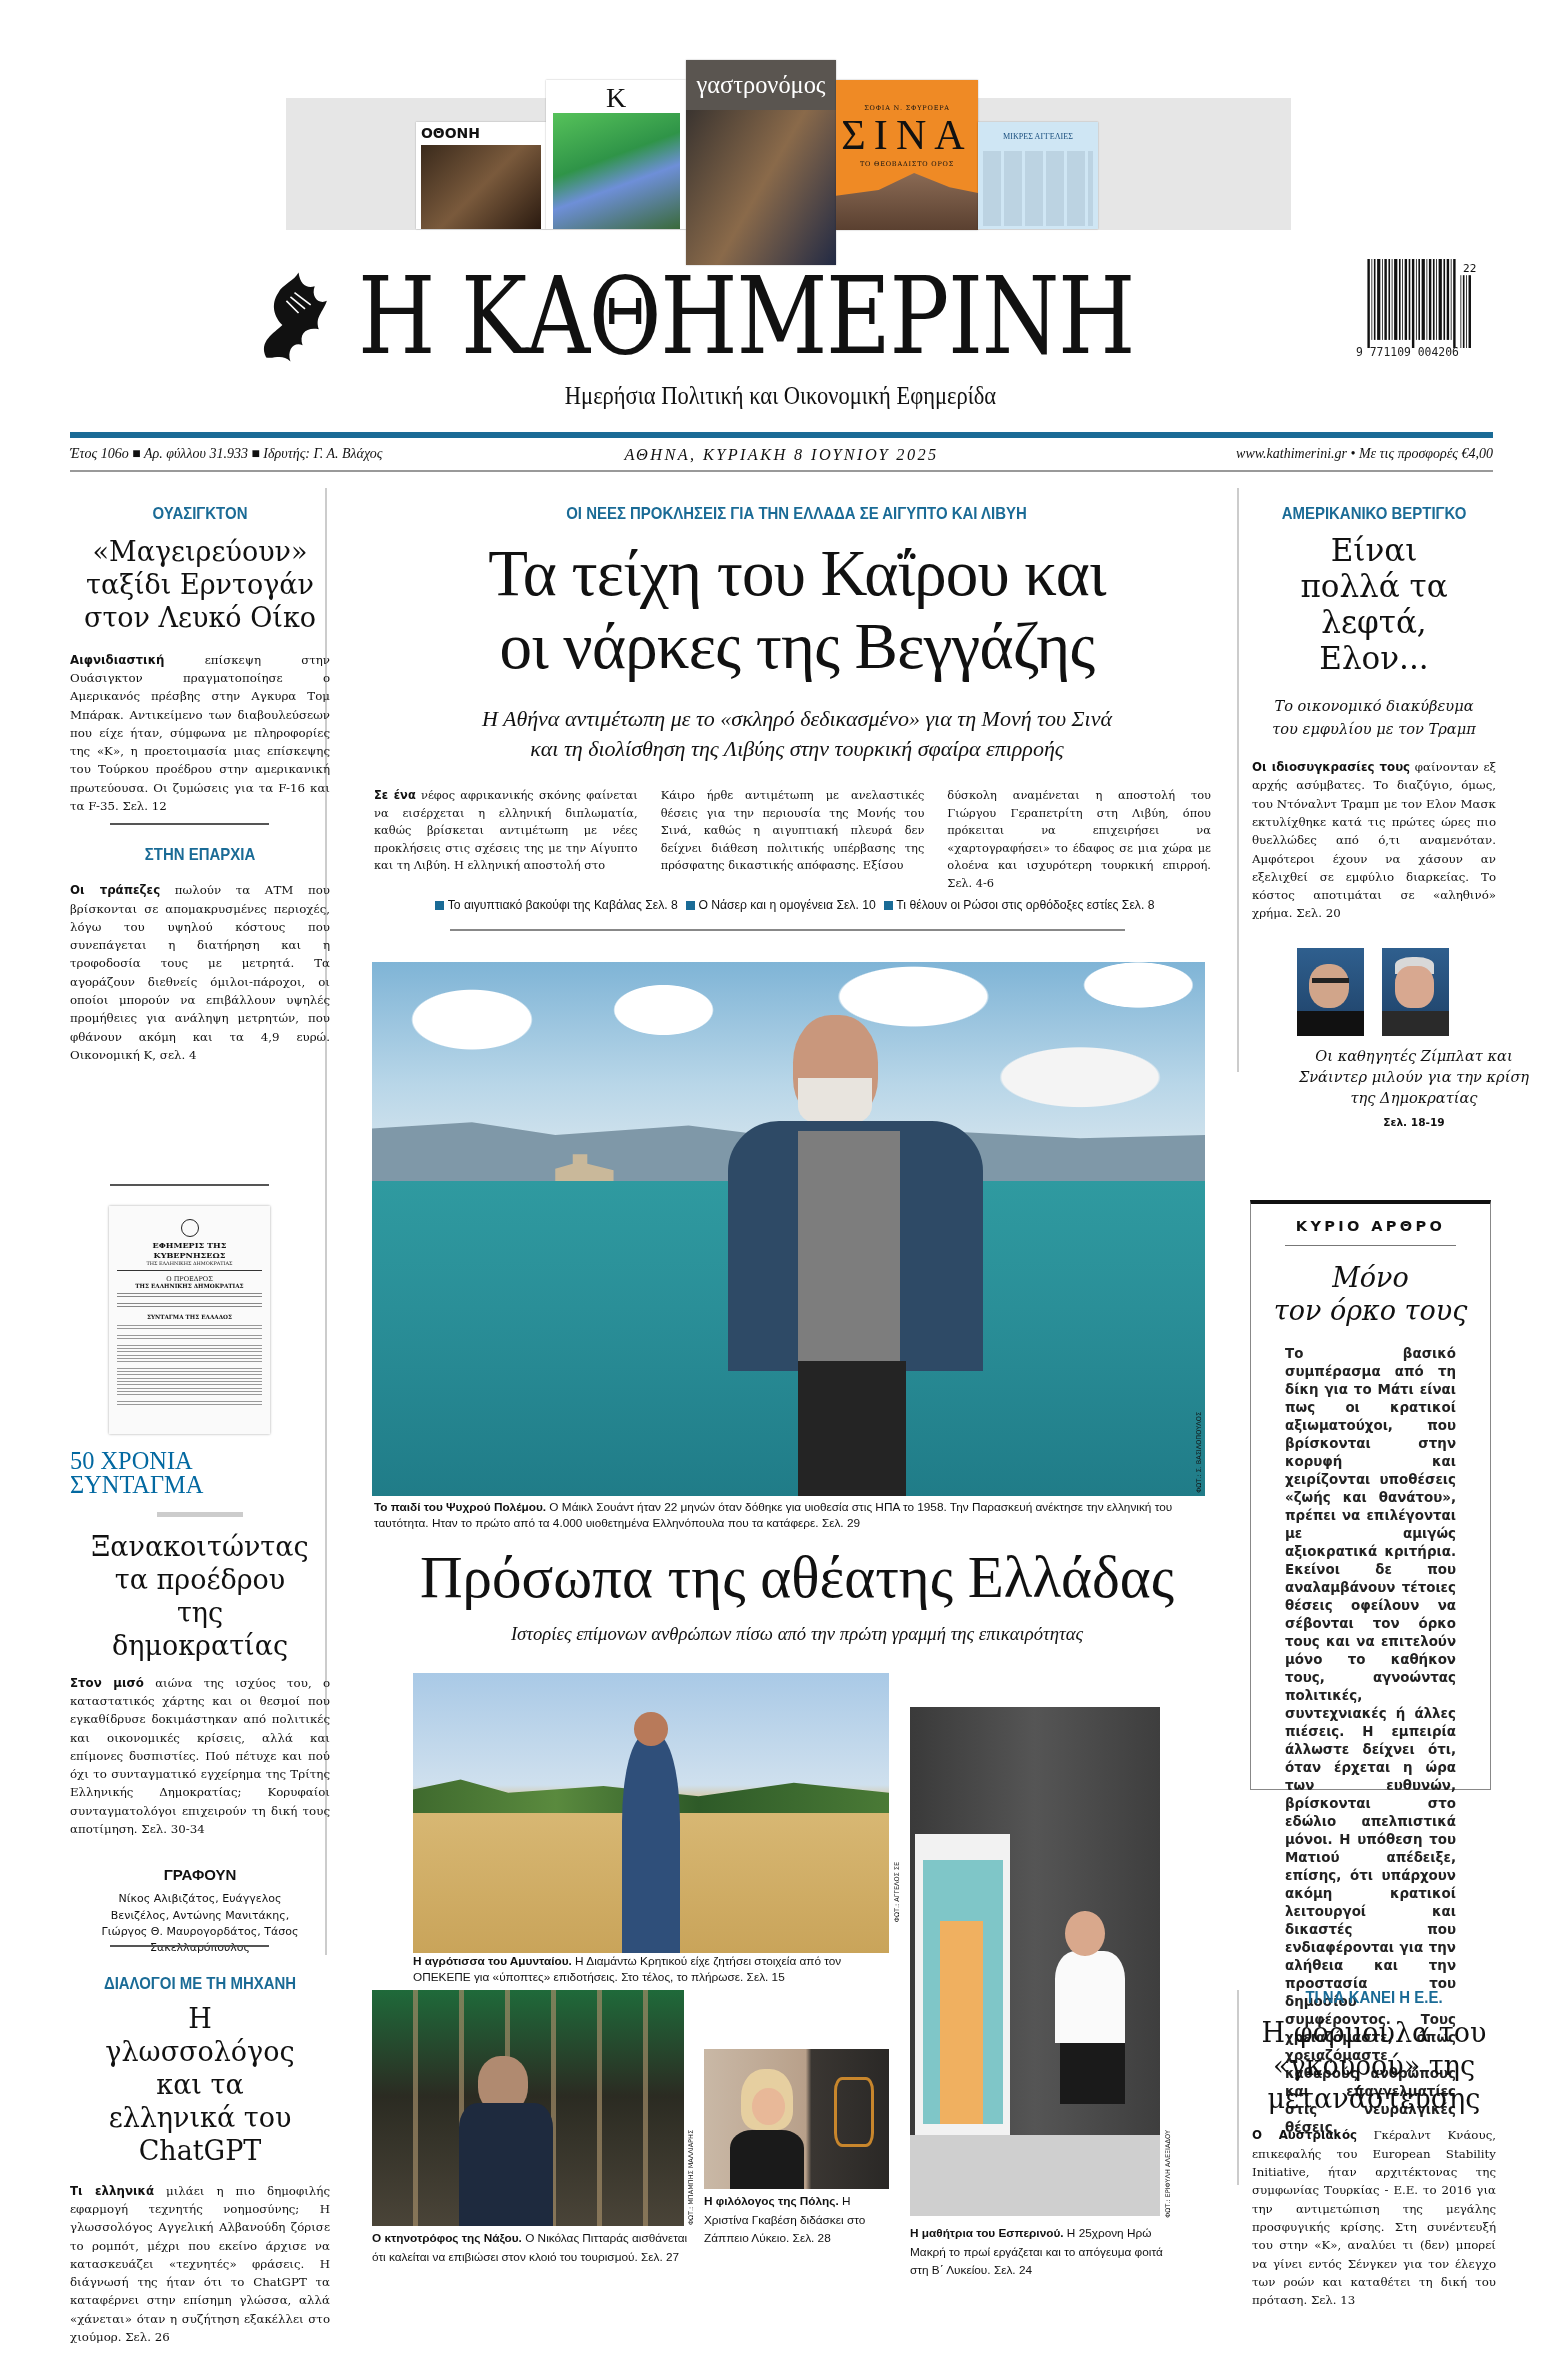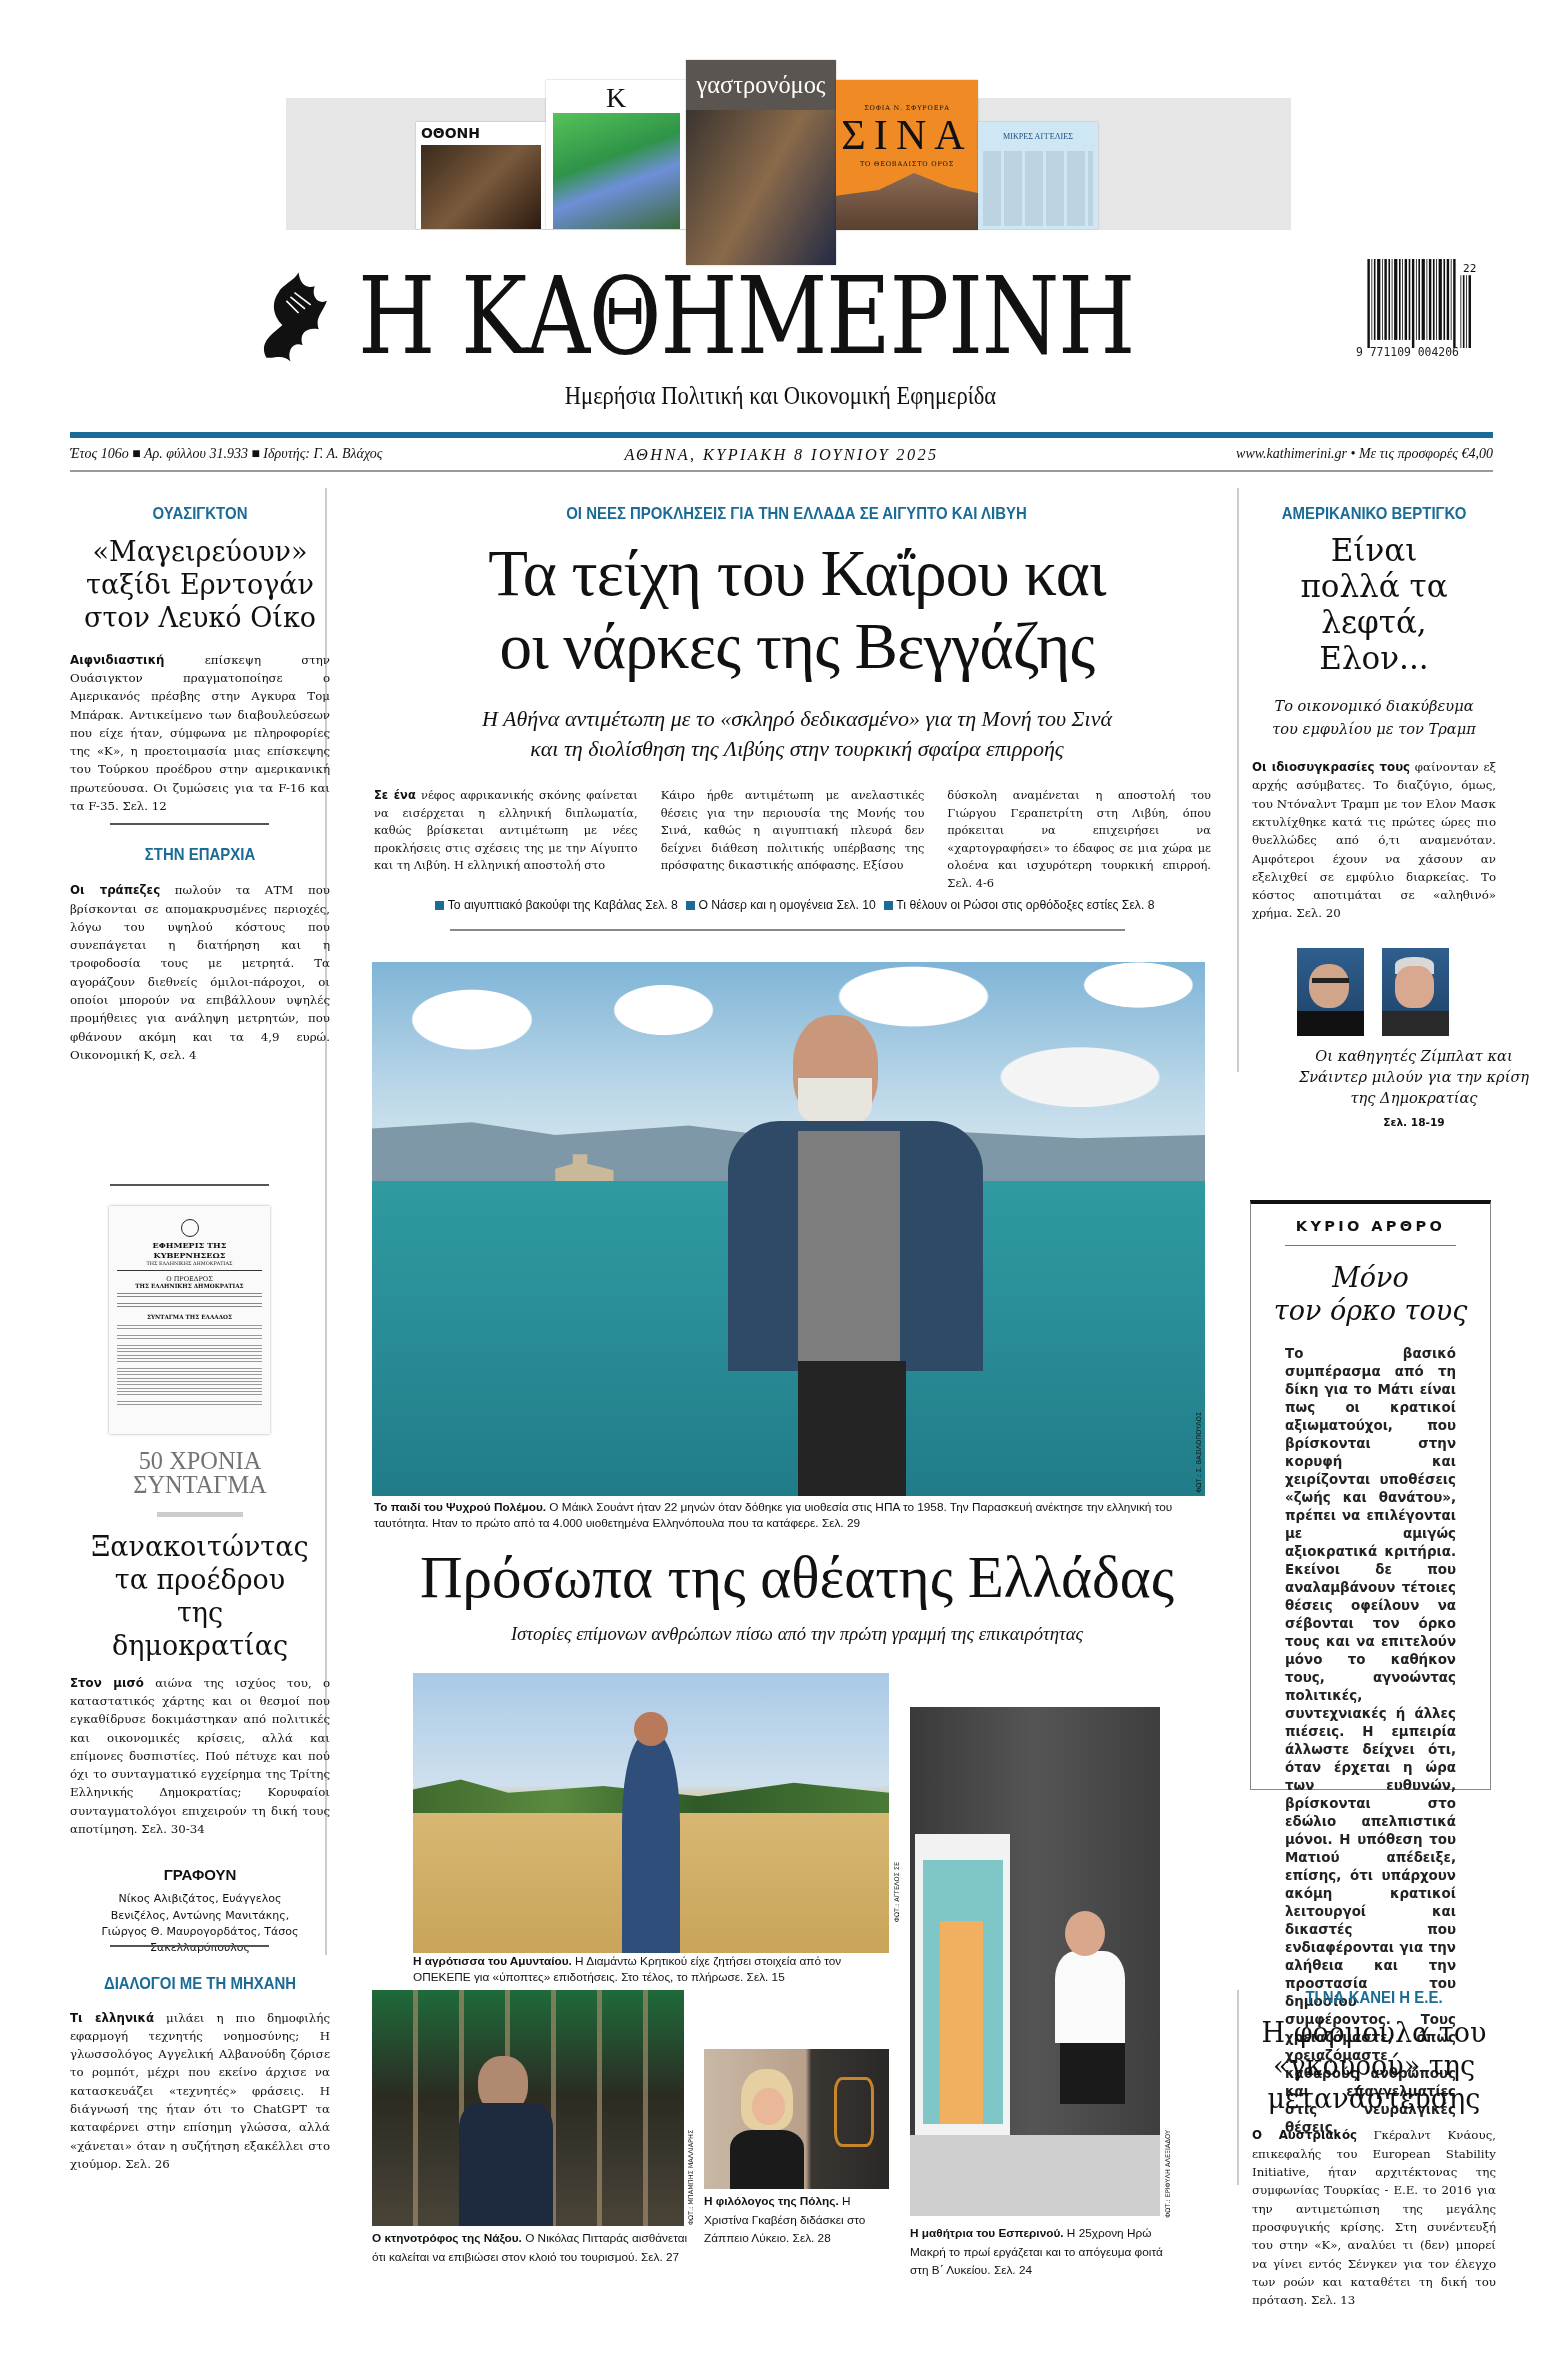--- a/index.html
+++ b/index.html
@@ -164,34 +164,35 @@
   <div style="font-size:4.9px;">ΤΗΣ ΕΛΛΗΝΙΚΗΣ ΔΗΜΟΚΡΑΤΙΑΣ</div>
   <div style="height:0.8px;background:#333;margin:4.1px 0;"></div>
   <div style="font-size:6.5px;">Ο ΠΡΟΕΔΡΟΣ</div>
   <div style="font-size:5.7px;font-weight:bold;">ΤΗΣ ΕΛΛΗΝΙΚΗΣ ΔΗΜΟΚΡΑΤΙΑΣ</div>
   <div style="height:18px;margin:3.3px 0;background:repeating-linear-gradient(180deg,#888 0 0.8px,transparent 0.8px 3.3px);"></div>
   <div style="font-size:5.7px;font-weight:bold;">ΣΥΝΤΑΓΜΑ ΤΗΣ ΕΛΛΑΔΟΣ</div>
   <div style="height:81px;margin-top:4.9px;background:repeating-linear-gradient(180deg,#999 0 0.8px,transparent 0.8px 3.3px);"></div>
 </div>
 
 <div class="abs lcol" style="top:1449px;">
-  <div style="text-align:center;color:#737373;font-family:'Liberation Serif',serif;font-size:24.4px;line-height:24.4px;">
+  <div style="color:#0369a1;font-family:'Liberation Serif',serif;font-size:24.4px;line-height:24.4px;">
     <div>50 ΧΡΟΝΙΑ</div>
     <div>ΣΥΝΤΑΓΜΑ</div>
   </div>
   <div class="short-rule" style="width:86px;margin:14.6px auto 0;height:4.9px;background:#ccc;"></div>
   <div class="side-head" style="margin-top:13px;padding:0 21px;">Ξανακοιτώντας τα προέδρου της δημοκρατίας</div>
   <p class="body-txt" style="margin-top:11.4px;"><b>Στον μισό</b><span> αιώνα της ισχύος του, ο καταστατικός χάρτης και οι θεσμοί που εγκαθίδρυσε δοκιμάστηκαν από πολιτικές και οικονομικές κρίσεις, αλλά και επίμονες δυσπιστίες. Πού πέτυχε και πού όχι το συνταγματικό εγχείρημα της Τρίτης Ελληνικής Δημοκρατίας; Κορυφαίοι συνταγματολόγοι επιχειρούν τη δική τους αποτίμηση. Σελ. 30-34</span></p>
   <div style="text-align:center;font-family:Liberation Sans, sans-serif;font-weight:bold;font-size:15px;margin-top:28px;">ΓΡΑΦΟΥΝ</div>
   <div style="text-align:center;font-family:'DejaVu Sans',sans-serif;font-size:11px;line-height:16.3px;margin-top:8.1px;padding:0 26px;">Νίκος Αλιβιζάτος, Ευάγγελος Βενιζέλος, Αντώνης Μανιτάκης, Γιώργος Θ. Μαυρογορδάτος, Τάσος Σακελλαρόπουλος</div>
 </div>
 <div class="abs short-rule" style="left:110px;top:1945px;width:159px;"></div>
 
 <div class="abs lcol" style="top:1974px;">
   <div class="kicker">ΔΙΑΛΟΓΟΙ ΜΕ ΤΗ ΜΗΧΑΝΗ</div>
+  <div class="side-head" style="margin-top:8.1px;padding:0 23px;">Η γλωσσολόγος και τα ελληνικά του ChatGPT</div>
   <p class="body-txt" style="margin-top:14.6px;"><b>Τι ελληνικά</b><span> μιλάει η πιο δημοφιλής εφαρμογή τεχνητής νοημοσύνης; Η γλωσσολόγος Αγγελική Αλβανούδη ζόρισε το ρομπότ, μέχρι που εκείνο άρχισε να κατασκευάζει «τεχνητές» φράσεις. Η διάγνωσή της ήταν ότι το ChatGPT τα καταφέρνει στην επίσημη γλώσσα, αλλά «χάνεται» όταν η συζήτηση εξακέλλει στο χιούμορ. Σελ. 26</span></p>
 </div>
 
 <div class="abs kicker main-kicker">ΟΙ ΝΕΕΣ ΠΡΟΚΛΗΣΕΙΣ ΓΙΑ ΤΗΝ ΕΛΛΑΔΑ ΣΕ ΑΙΓΥΠΤΟ ΚΑΙ ΛΙΒΥΗ</div>
 <div class="abs main-head">
   <div>Τα τείχη του Καΐρου και</div>
   <div>οι νάρκες της Βεγγάζης</div>
 </div>
 <div class="abs main-deck">
   <div>Η Αθήνα αντιμέτωπη με το «σκληρό δεδικασμένο» για τη Μονή του Σινά</div>

